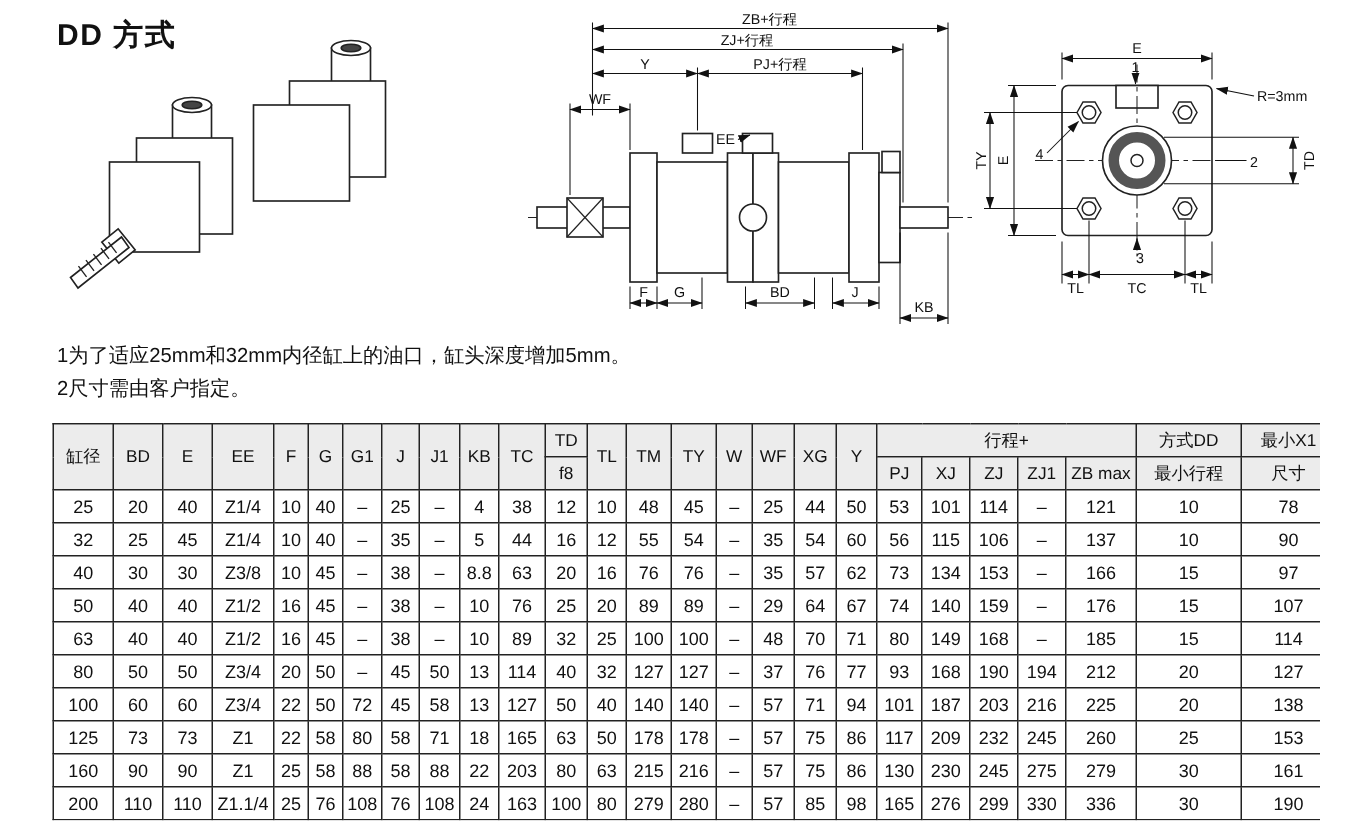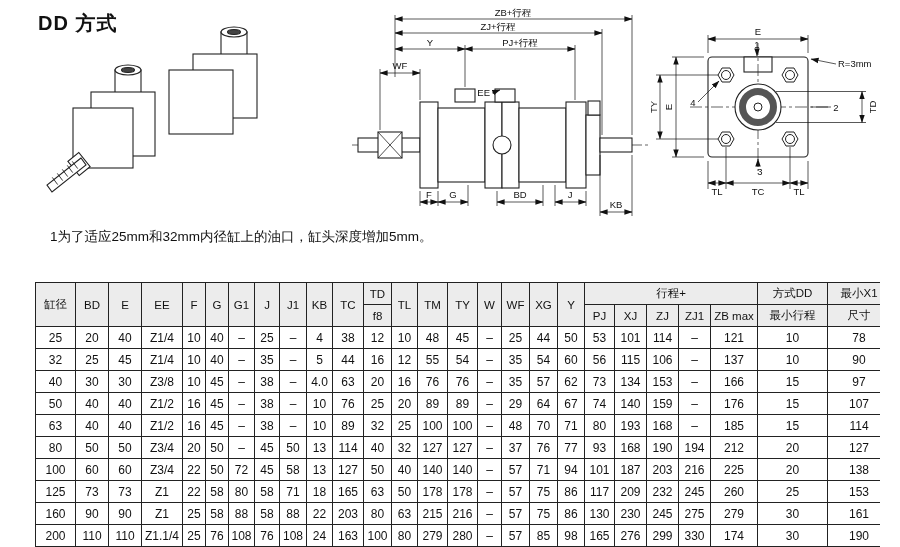--- a/index.html
+++ b/index.html
@@ -4,21 +4,21 @@
 <style>
   html,body{margin:0;padding:0;background:#fff;}
   .sheet{
     position:relative;width:880px;height:547px;background:#fff;
     font-family:"Liberation Sans","DejaVu Sans",sans-serif;color:#111;overflow:hidden;
   }
   .title{
     position:absolute;left:38px;top:10px;font-size:20px;font-weight:bold;
     letter-spacing:1px;font-family:"Liberation Sans","DejaVu Sans",sans-serif;
   }
-  .notes{position:absolute;left:38px;top:226px;font-size:13.5px;line-height:22px;margin-left:12px;}
+  .notes{position:absolute;left:38px;top:226px;font-size:13.5px;line-height:22px;}
   .notes p{margin:0;}
   .dw{position:absolute;}
   #front-view{left:35px;top:18px;}
   #side-view{left:350px;top:5px;}
   #end-view{left:650px;top:15px;}
   svg text{font-family:"Liberation Sans","DejaVu Sans",sans-serif;font-size:9.5px;fill:#111;stroke:none;}
   .tablewrap{position:absolute;left:35px;top:282px;}
   table{border-collapse:collapse;table-layout:fixed;width:855px;font-size:12px;}
   th,td{border:1px solid #222;text-align:center;vertical-align:middle;padding:0;height:21px;overflow:hidden;white-space:nowrap;}
   th{background:#ececec;font-weight:normal;font-size:11.5px;}
@@ -188,20 +188,21 @@
     <text x="108" y="180" text-anchor="middle">TC</text>
     <text x="149" y="180" text-anchor="middle">TL</text>
     <text x="107" y="33" text-anchor="middle">1</text>
     <text x="186" y="96" text-anchor="middle">2</text>
     <text x="110" y="160" text-anchor="middle">3</text>
     <text x="43" y="91" text-anchor="middle">4</text>
   </svg>
 
   <div class="notes">
     <p>1为了适应25mm和32mm内径缸上的油口，缸头深度增加5mm。</p>
+    <p>2尺寸需由客户指定。</p>
   </div>
 
   <div class="tablewrap">
     <table>
         <colgroup>
           <col style="width: 40px;">
           <col style="width: 33px;">
           <col style="width: 33px;">
           <col style="width: 41px;">
           <col style="width: 23px;">
@@ -323,21 +324,21 @@
           <tr>
             <td>40</td>
             <td>30</td>
             <td>30</td>
             <td>Z3/8</td>
             <td>10</td>
             <td>45</td>
             <td>–</td>
             <td>38</td>
             <td>–</td>
-            <td>4.0</td>
+            <td>8.8</td>
             <td>63</td>
             <td>20</td>
             <td>16</td>
             <td>76</td>
             <td>76</td>
             <td>–</td>
             <td>35</td>
             <td>57</td>
             <td>62</td>
             <td>73</td>
@@ -390,21 +391,21 @@
             <td>89</td>
             <td>32</td>
             <td>25</td>
             <td>100</td>
             <td>100</td>
             <td>–</td>
             <td>48</td>
             <td>70</td>
             <td>71</td>
             <td>80</td>
-            <td>193</td>
+            <td>149</td>
             <td>168</td>
             <td>–</td>
             <td>185</td>
             <td>15</td>
             <td>114</td>
           </tr>
           <tr>
             <td>80</td>
             <td>50</td>
             <td>50</td>
@@ -533,21 +534,21 @@
             <td>279</td>
             <td>280</td>
             <td>–</td>
             <td>57</td>
             <td>85</td>
             <td>98</td>
             <td>165</td>
             <td>276</td>
             <td>299</td>
             <td>330</td>
-            <td>174</td>
+            <td>336</td>
             <td>30</td>
             <td>190</td>
           </tr>
         </tbody>
       </table>
   </div>
 
 </div>
 
 </body></html>

